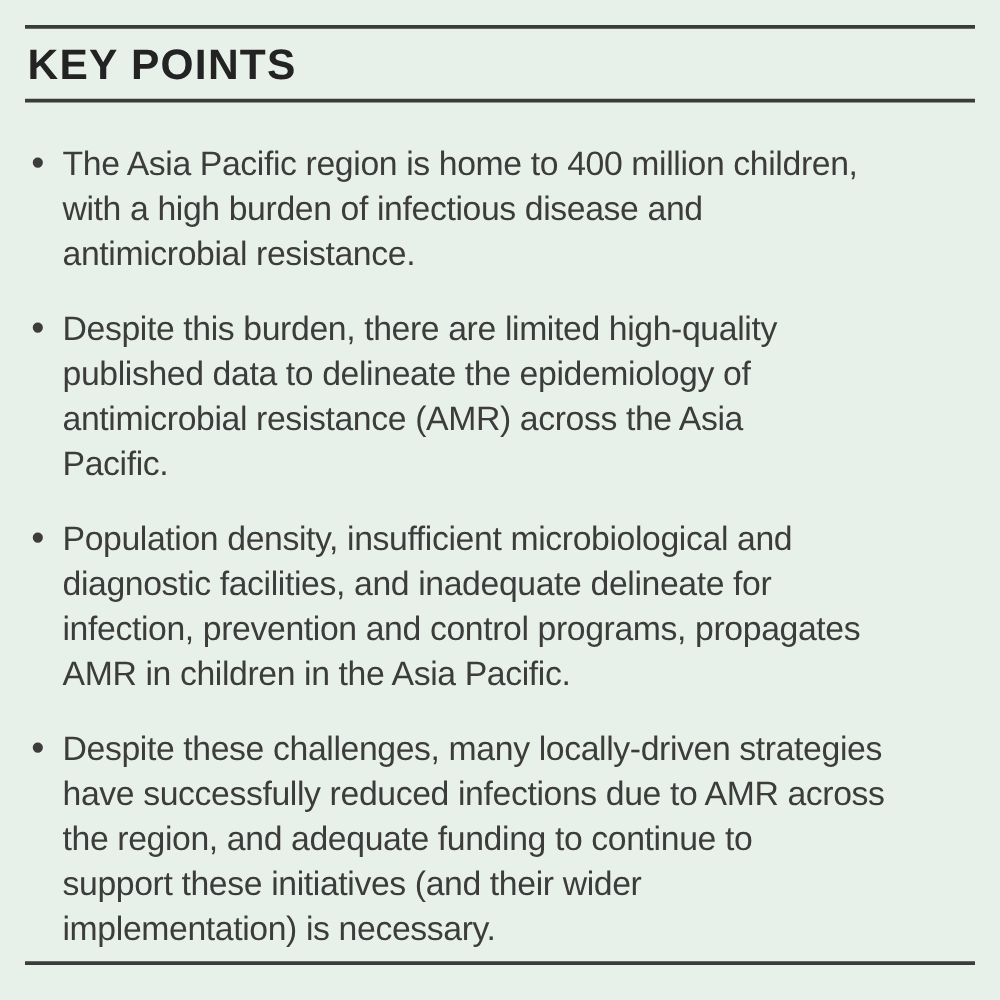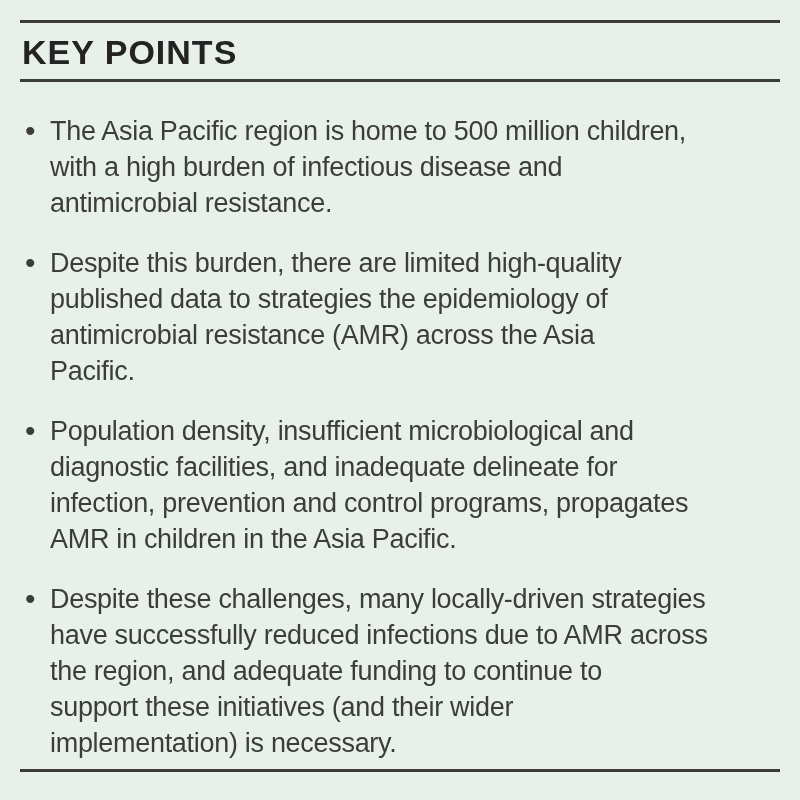--- a/index.html
+++ b/index.html
@@ -75,28 +75,28 @@
 <body>
 
 <div class="panel">
   <hr class="rule top-rule">
   <h1 class="panel-title">KEY POINTS</h1>
   <hr class="rule title-underline-rule">
 
   <ul class="bullet-list">
     <li class="bullet-item">
       <span class="bullet-glyph">•</span>
-      <span class="bullet-text">The Asia Pacific region is home to 500 million children,
+      <span class="bullet-text">The Asia Pacific region is home to 400 million children,
 with a high burden of infectious disease and
 antimicrobial resistance.</span>
     </li>
     <li class="bullet-item">
       <span class="bullet-glyph">•</span>
       <span class="bullet-text">Despite this burden, there are limited high-quality
-published data to strategies the epidemiology of
+published data to delineate the epidemiology of
 antimicrobial resistance (AMR) across the Asia
 Pacific.</span>
     </li>
     <li class="bullet-item">
       <span class="bullet-glyph">•</span>
       <span class="bullet-text">Population density, insufficient microbiological and
 diagnostic facilities, and inadequate delineate for
 infection, prevention and control programs, propagates
 AMR in children in the Asia Pacific.</span>
     </li>

